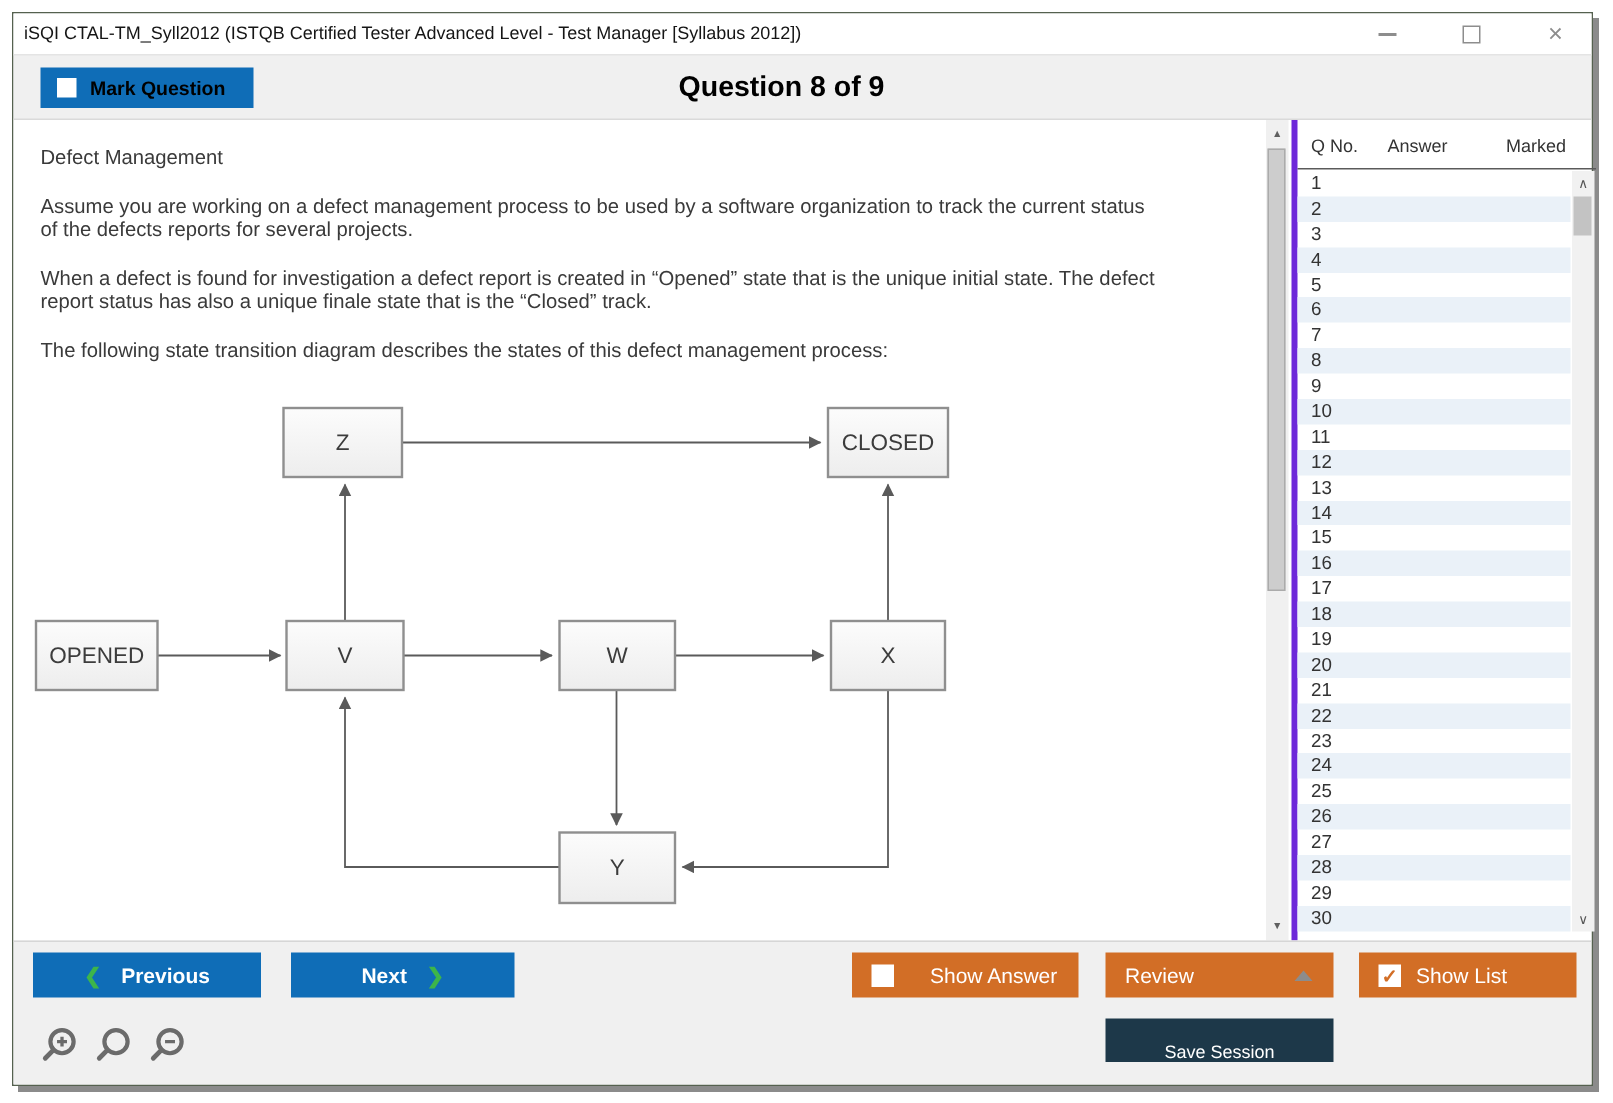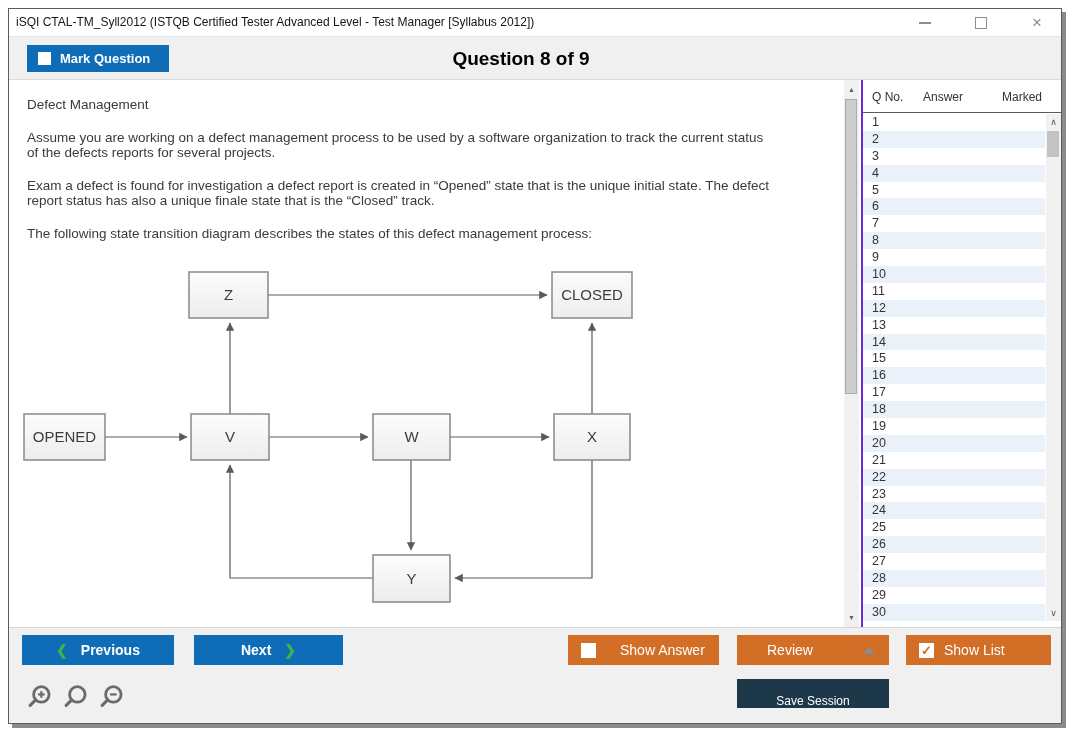--- a/index.html
+++ b/index.html
@@ -12,40 +12,40 @@
   .win-controls{position:absolute;right:14px;top:0;height:27px;display:flex;align-items:center;gap:36px;}
   .wc{width:20px;height:20px;display:flex;align-items:center;justify-content:center;cursor:default;}
   .min-glyph{width:12px;height:2px;background:#8d8d8d;}
   .max-glyph{width:10px;height:10px;border:1.5px solid #8d8d8d;}
   .close-glyph{font-size:17px;color:#8d8d8d;line-height:17px;}
   
   .toolbar{position:absolute;left:0;top:27px;width:100%;height:44px;background:#f0f0f0;
     border-top:1px solid #e4e4e4;border-bottom:1px solid #dadada;box-sizing:border-box;}
   .mark-btn{position:absolute;left:18px;top:8px;width:142px;height:27px;background:#0F6DB7;
     display:flex;align-items:center;gap:9px;padding-left:11px;box-sizing:border-box;cursor:pointer;}
-  .mark-btn .label{color:#ffffff;font-size:13px;font-weight:bold;}
+  .mark-btn .label{color:#000000;font-size:13px;font-weight:bold;}
   .cbx{width:13px;height:13px;background:#fff;flex:0 0 auto;}
   .q-counter{position:absolute;left:0;right:28px;top:11px;text-align:center;
     font-size:19px;font-weight:bold;color:#000;}
   
   .content{position:absolute;left:0;top:71px;width:835px;height:547px;background:#fff;overflow:hidden;}
   .para{margin:17px 0 0 0;padding-left:18px;font-size:13.5px;color:#3a3a3a;}
   .para div{line-height:15.5px;}
   .para:first-child{margin-top:17px;}
   .diagram-wrap{position:absolute;left:10px;top:186px;}
   
   .c-scroll{position:absolute;left:835px;top:71px;width:15px;height:547px;background:#f0f0f0;}
   .c-scroll .up,.c-scroll .down{position:absolute;left:0;width:15px;height:15px;text-align:center;
     font-size:7px;color:#606060;line-height:15px;cursor:pointer;}
   .c-scroll .up{top:2px;} .c-scroll .down{bottom:2px;}
   .c-thumb{position:absolute;left:1px;top:19px;width:12px;height:295px;background:#cdcdcd;
     border:1px solid #ababab;box-sizing:border-box;cursor:pointer;}
   
   .list-panel{position:absolute;left:852px;top:71px;width:200px;height:547px;background:#fff;
-    border-left:2px solid #6d28d9;box-sizing:border-box;}
+    border-left:4px solid #6d28d9;box-sizing:border-box;}
   .list-header{position:absolute;left:0;top:0;width:199px;height:33px;border-bottom:1px solid #5a5a5a;box-sizing:border-box;}
   .list-header span{position:absolute;top:10px;font-size:12px;color:#333;}
   .lh-q{left:9px;} .lh-a{left:60px;} .lh-m{left:139px;}
   .list-rows{position:absolute;left:0;top:34px;width:182px;}
   .list-row{height:16.9px;line-height:16.9px;font-size:12.5px;color:#333;padding-left:9px;cursor:pointer;}
   .list-row.alt{background:#eaf1f8;}
   .l-scroll{position:absolute;left:183px;top:34px;width:15px;height:507px;background:#f1f1f1;}
   .l-scroll .up,.l-scroll .down{position:absolute;left:0;width:15px;height:14px;text-align:center;
     font-size:9px;color:#555;line-height:14px;cursor:pointer;}
   .l-scroll .up{top:1px;} .l-scroll .down{bottom:1px;}
@@ -55,21 +55,21 @@
     border-top:1px solid #d6d6d6;box-sizing:border-box;}
   .btn{position:absolute;height:30px;display:flex;align-items:center;justify-content:center;
     color:#fff;font-size:14px;cursor:pointer;box-sizing:border-box;}
   .btn-blue{background:#0F6DB7;font-weight:bold;}
   .btn-orange{background:#D26E26;}
   .btn-navy{background:#1D3849;font-size:12px;align-items:flex-end;}
   .chev{color:#3DB54A;font-weight:bold;font-size:14px;}
   #btn-previous{left:13px;top:7px;width:152px;gap:13px;}
   #btn-next{left:185px;top:7px;width:149px;gap:13px;}
   #btn-show-answer{left:559px;top:7px;width:151px;justify-content:flex-start;padding-left:13px;gap:24px;}
-  #btn-review{left:728px;top:7px;width:152px;justify-content:flex-start;padding-left:30px;}
+  #btn-review{left:728px;top:7px;width:152px;justify-content:flex-start;padding-left:13px;}
   #btn-show-list{left:897px;top:7px;width:145px;justify-content:flex-start;padding-left:13px;gap:10px;}
   #btn-save-session{left:728px;top:51px;width:152px;height:29px;}
   #btn-end-exam{left:897px;top:51px;width:145px;height:29px;}
   .cbx2{width:15px;height:15px;background:#fff;flex:0 0 auto;display:flex;align-items:center;justify-content:center;}
   .cbx2 .tick{color:#D26E26;font-size:13px;font-weight:bold;line-height:15px;}
   .caret-up{position:absolute;right:14px;top:12px;width:0;height:0;
     border-left:6px solid transparent;border-right:6px solid transparent;border-bottom:7px solid #8c8c8c;}
   .zoom-bar{position:absolute;left:17px;top:56px;display:flex;gap:9px;}
   .zoom-bar svg{cursor:pointer;}
 </style>
@@ -104,21 +104,21 @@
   <div class="content">
     <div id="question-paragraphs">
         <div class="para">
           <div>Defect Management</div>
         </div>
         <div class="para">
           <div>Assume you are working on a defect management process to be used by a software organization to track the current status</div>
           <div>of the defects reports for several projects.</div>
         </div>
         <div class="para">
-          <div>Exam a defect is found for investigation a defect report is created in “Opened” state that is the unique initial state. The defect</div>
+          <div>When a defect is found for investigation a defect report is created in “Opened” state that is the unique initial state. The defect</div>
           <div>report status has also a unique finale state that is the “Closed” track.</div>
         </div>
         <div class="para">
           <div>The following state transition diagram describes the states of this defect management process:</div>
         </div>
       </div>
     <div class="diagram-wrap">
       <svg id="diagram-svg" width="630" height="350" viewBox="0 0 630 350">
           <defs>
             <linearGradient id="boxGrad" x1="0" y1="0" x2="0" y2="1">

